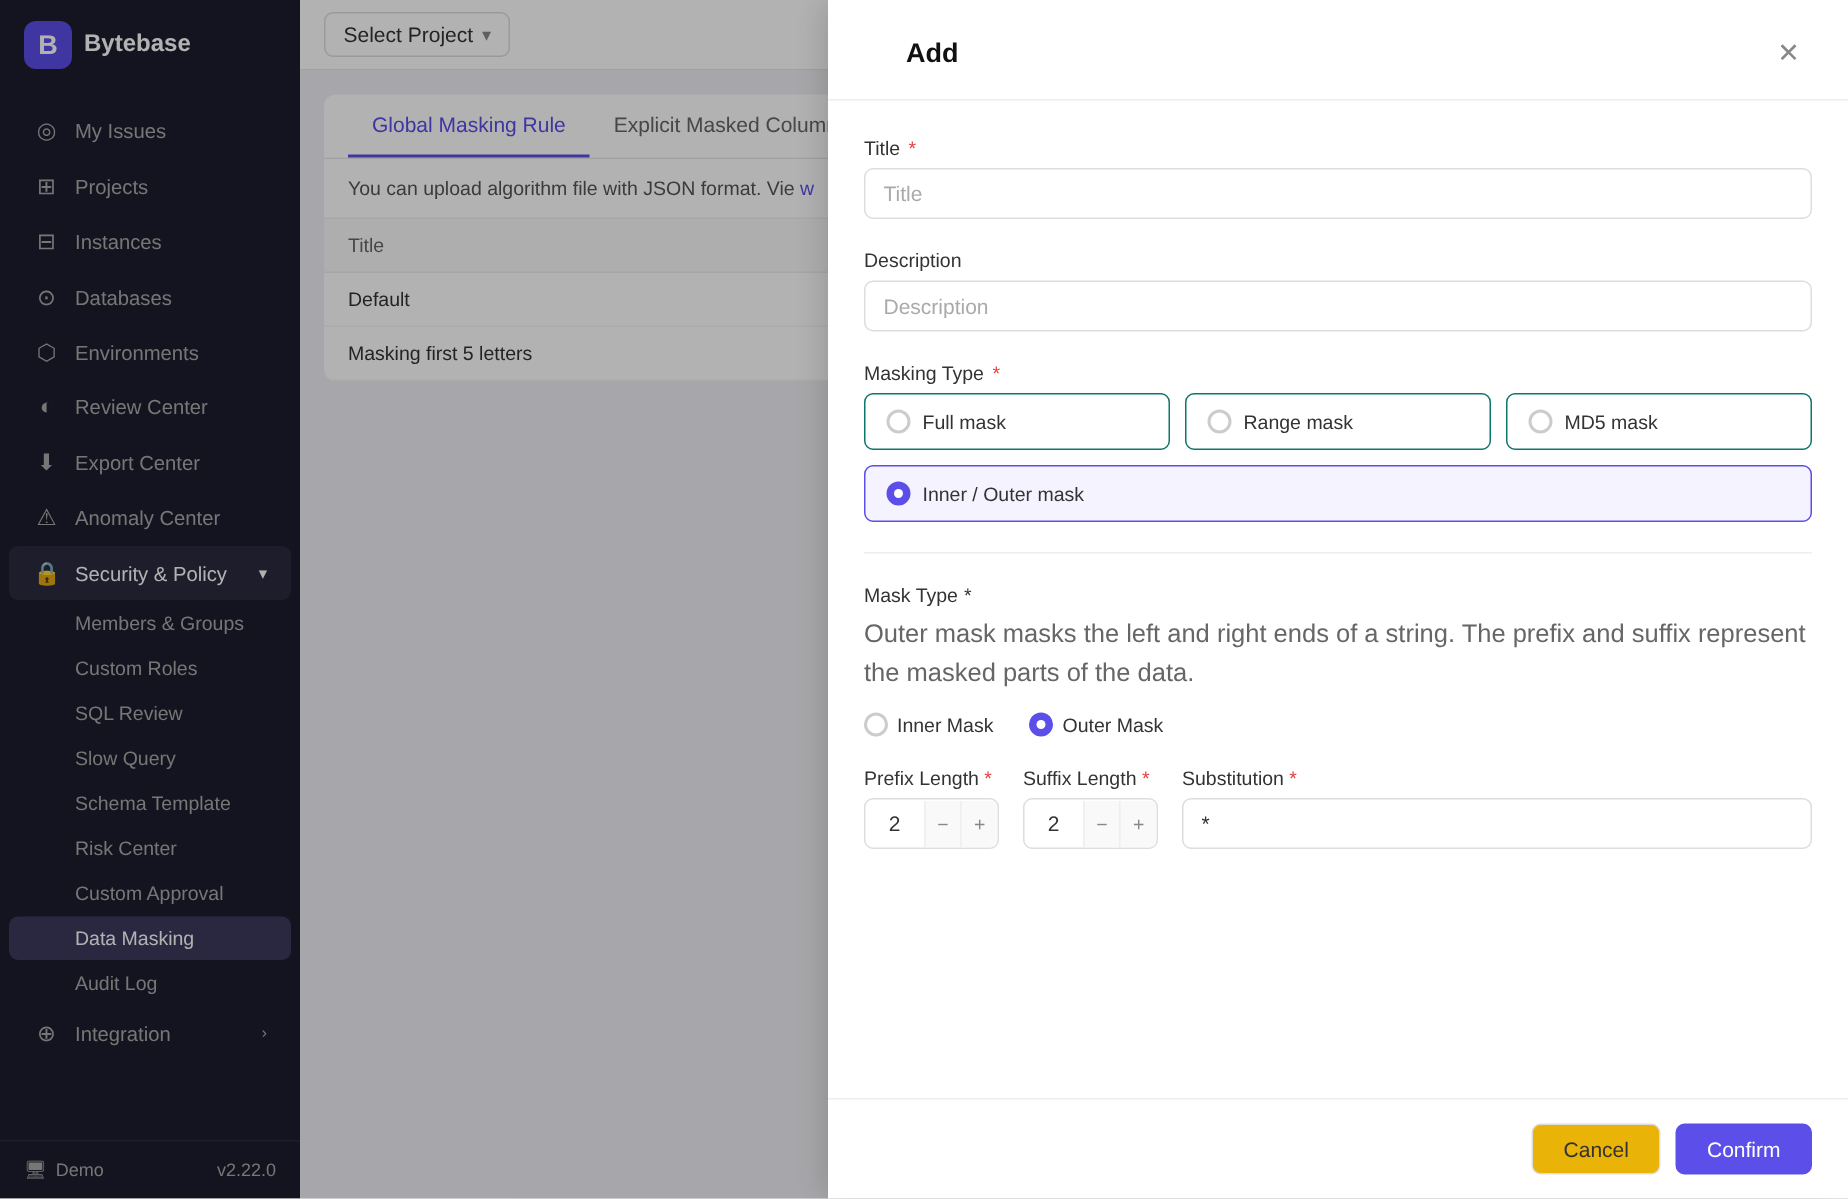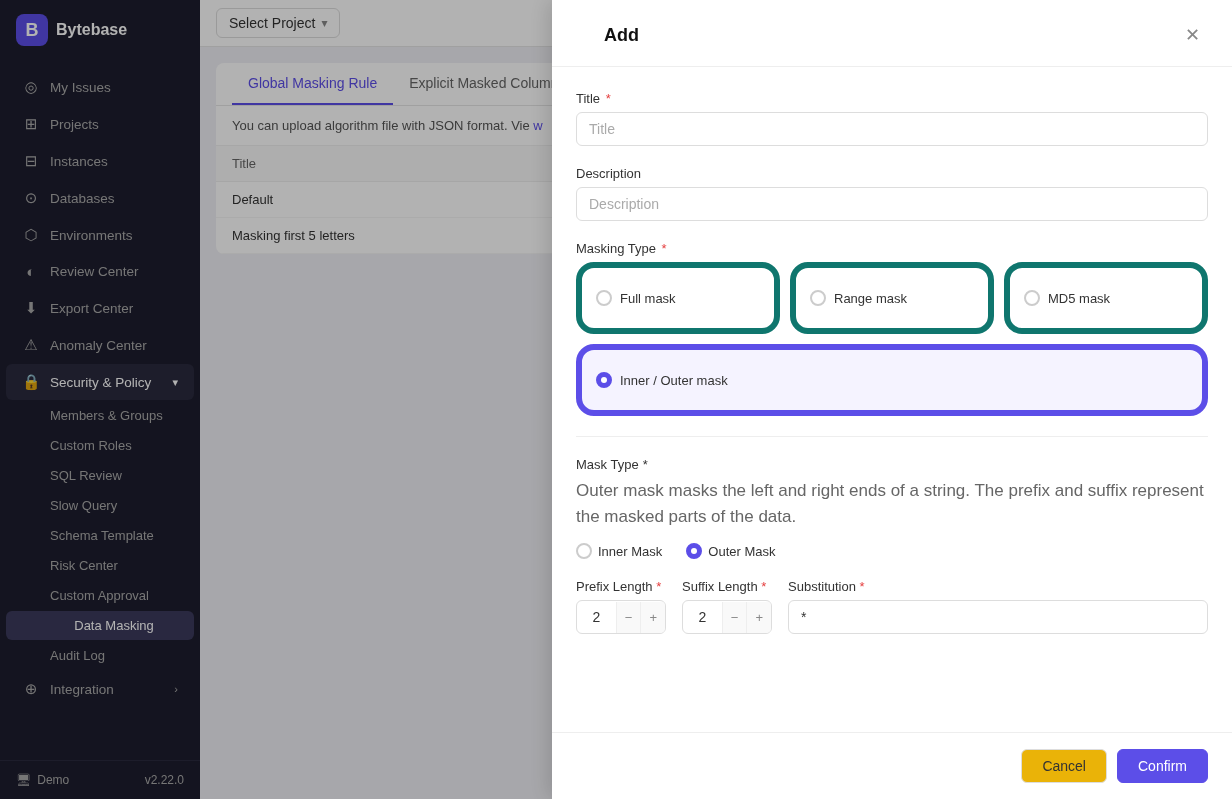--- a/index.html
+++ b/index.html
@@ -60,21 +60,21 @@
     .sub-nav-item {
       display: flex;
       align-items: center;
       padding: 7px 16px 7px 44px;
       color: #aaa;
       cursor: pointer;
       font-size: 13px;
       border-radius: 6px;
       margin: 1px 6px;
     }
-    .sub-nav-item.active { background: #3b3a5c; color: #fff; justify-content: center; }
+    .sub-nav-item.active { background: #3b3a5c; color: #fff; }
 
     .sidebar-footer {
       padding: 12px 16px;
       border-top: 1px solid #2a2a3e;
       display: flex;
       align-items: center;
       justify-content: space-between;
       color: #aaa;
       font-size: 12px;
     }
@@ -234,23 +234,23 @@
       grid-template-columns: 1fr 1fr 1fr;
       gap: 10px;
       margin-bottom: 10px;
     }
     .masking-type-row {
       display: grid;
       grid-template-columns: 1fr;
       gap: 10px;
     }
     .radio-card {
-      border: 6px solid #0f766e;
-      border-radius: 18px;
-      padding: 22px 14px;
+      border: 1px solid #0f766e;
+      border-radius: 6px;
+      padding: 10px 14px;
       display: flex;
       align-items: center;
       gap: 8px;
       cursor: pointer;
       font-size: 13px;
       color: #333;
     }
     .radio-card.selected {
       border-color: #5c4ee8;
       background: #f5f3ff;

